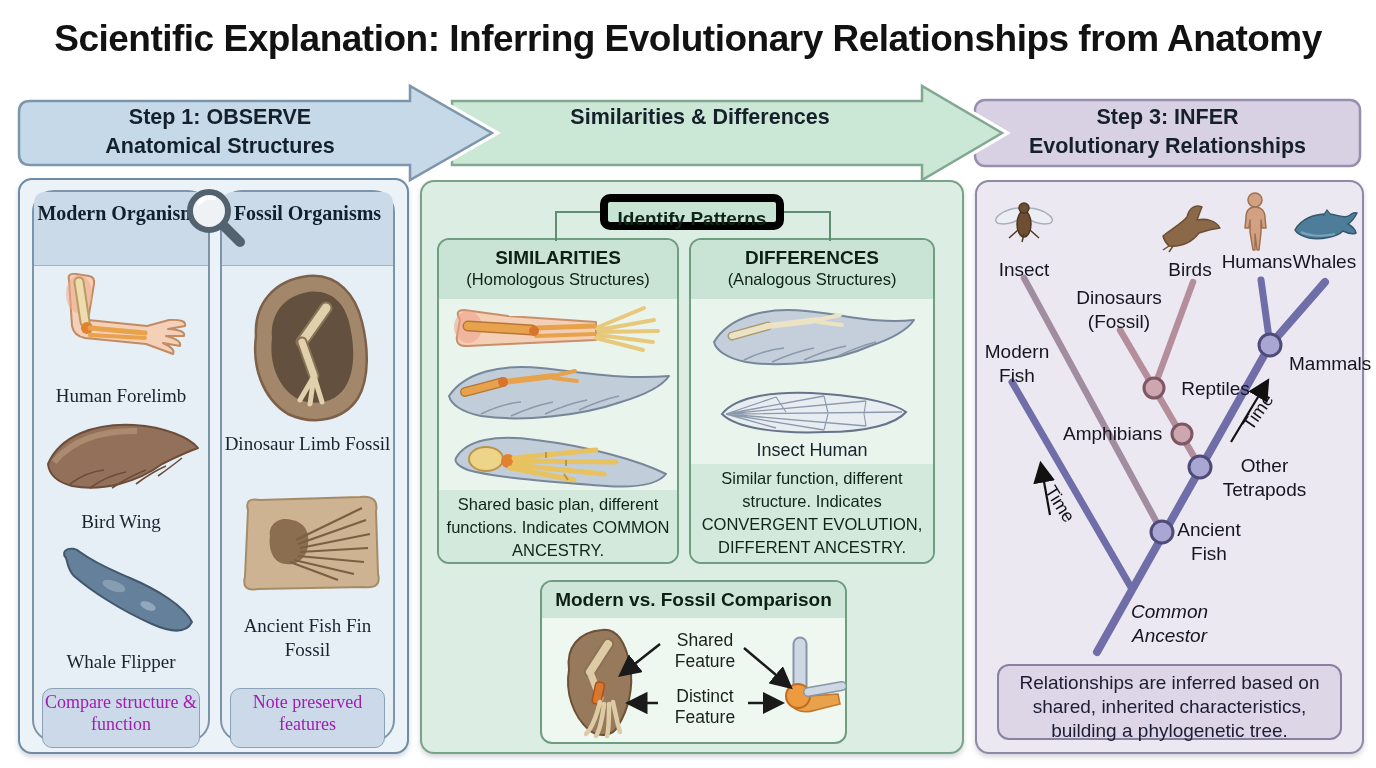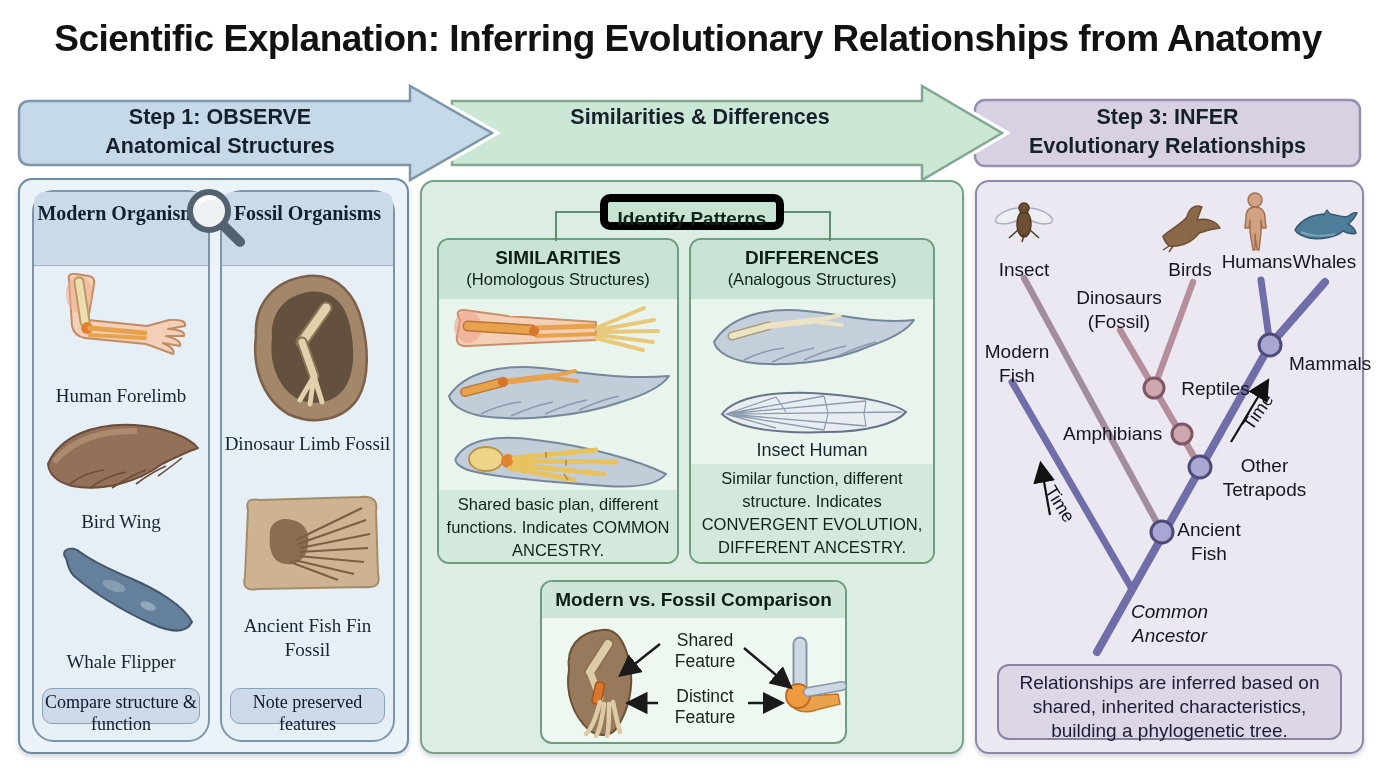--- a/index.html
+++ b/index.html
@@ -9,22 +9,22 @@
          font-size:37px;font-weight:bold;letter-spacing:-0.5px;color:#121212;}
   .arrows{position:absolute;left:0;top:0;}
   .step-label{position:absolute;text-align:center;font-weight:bold;font-size:21.5px;line-height:29px;color:#15202b;}
   .panel{position:absolute;border-radius:14px;box-shadow:0 3px 5px rgba(60,70,90,.22);}
   
   .p1{left:18px;top:178px;width:387px;height:572px;background:#ebf2f8;border:2px solid #6d8ba4;}
   .col{position:absolute;top:10px;height:552px;background:#e6eef6;border:2px solid #7e95a9;border-radius:22px;box-sizing:border-box;font-family:Liberation Serif, serif;}
   .col-head{position:absolute;top:0;left:0;right:0;height:64px;background:#cbdae9;border-bottom:1px solid #9fb4c6;
             border-radius:10px 10px 0 0;text-align:center;font-weight:bold;font-size:20px;line-height:25px;padding-top:9px;color:#10202e;}
   .item-label{position:absolute;left:0;right:0;text-align:center;font-size:19px;line-height:24px;color:#18242f;}
-  .col-foot{position:absolute;left:8px;right:8px;height:36px;background:#cbd9e8;border:1.5px solid #8ba2b6;border-radius:10px;
-            box-sizing:border-box;text-align:center;font-size:18px;line-height:22px;padding-top:2px;color:#0f172a;}
+  .col-foot{position:absolute;left:8px;right:8px;height:60px;background:#cbd9e8;border:1.5px solid #8ba2b6;border-radius:10px;
+            box-sizing:border-box;text-align:center;font-size:18px;line-height:22px;padding-top:2px;color:#a21caf;}
   .ill{position:absolute;}
   
   .p2{left:420px;top:180px;width:540px;height:570px;background:#dceee3;border:2px solid #79a389;}
   .badge{position:absolute;left:178px;top:12px;width:184px;height:36px;background:#c6e4d1;border:8px solid #000000;
          border-radius:10px;text-align:center;font-weight:bold;font-size:19px;line-height:34px;color:#0f231a;z-index:2;box-sizing:border-box;}
   .conn{position:absolute;top:29px;width:45px;height:28px;z-index:1;}
   .conn-l{left:133px;border-left:2px solid #5f8f70;border-top:2px solid #5f8f70;}
   .conn-r{left:362px;border-right:2px solid #5f8f70;border-top:2px solid #5f8f70;}
   .subpanel{position:absolute;top:56px;height:326px;background:#e9f4ec;border:2px solid #6f9d80;border-radius:12px;box-sizing:border-box;}
   .sub-head{position:absolute;top:0;left:0;right:0;height:52px;background:#c9e4d4;border-radius:10px 10px 0 0;

